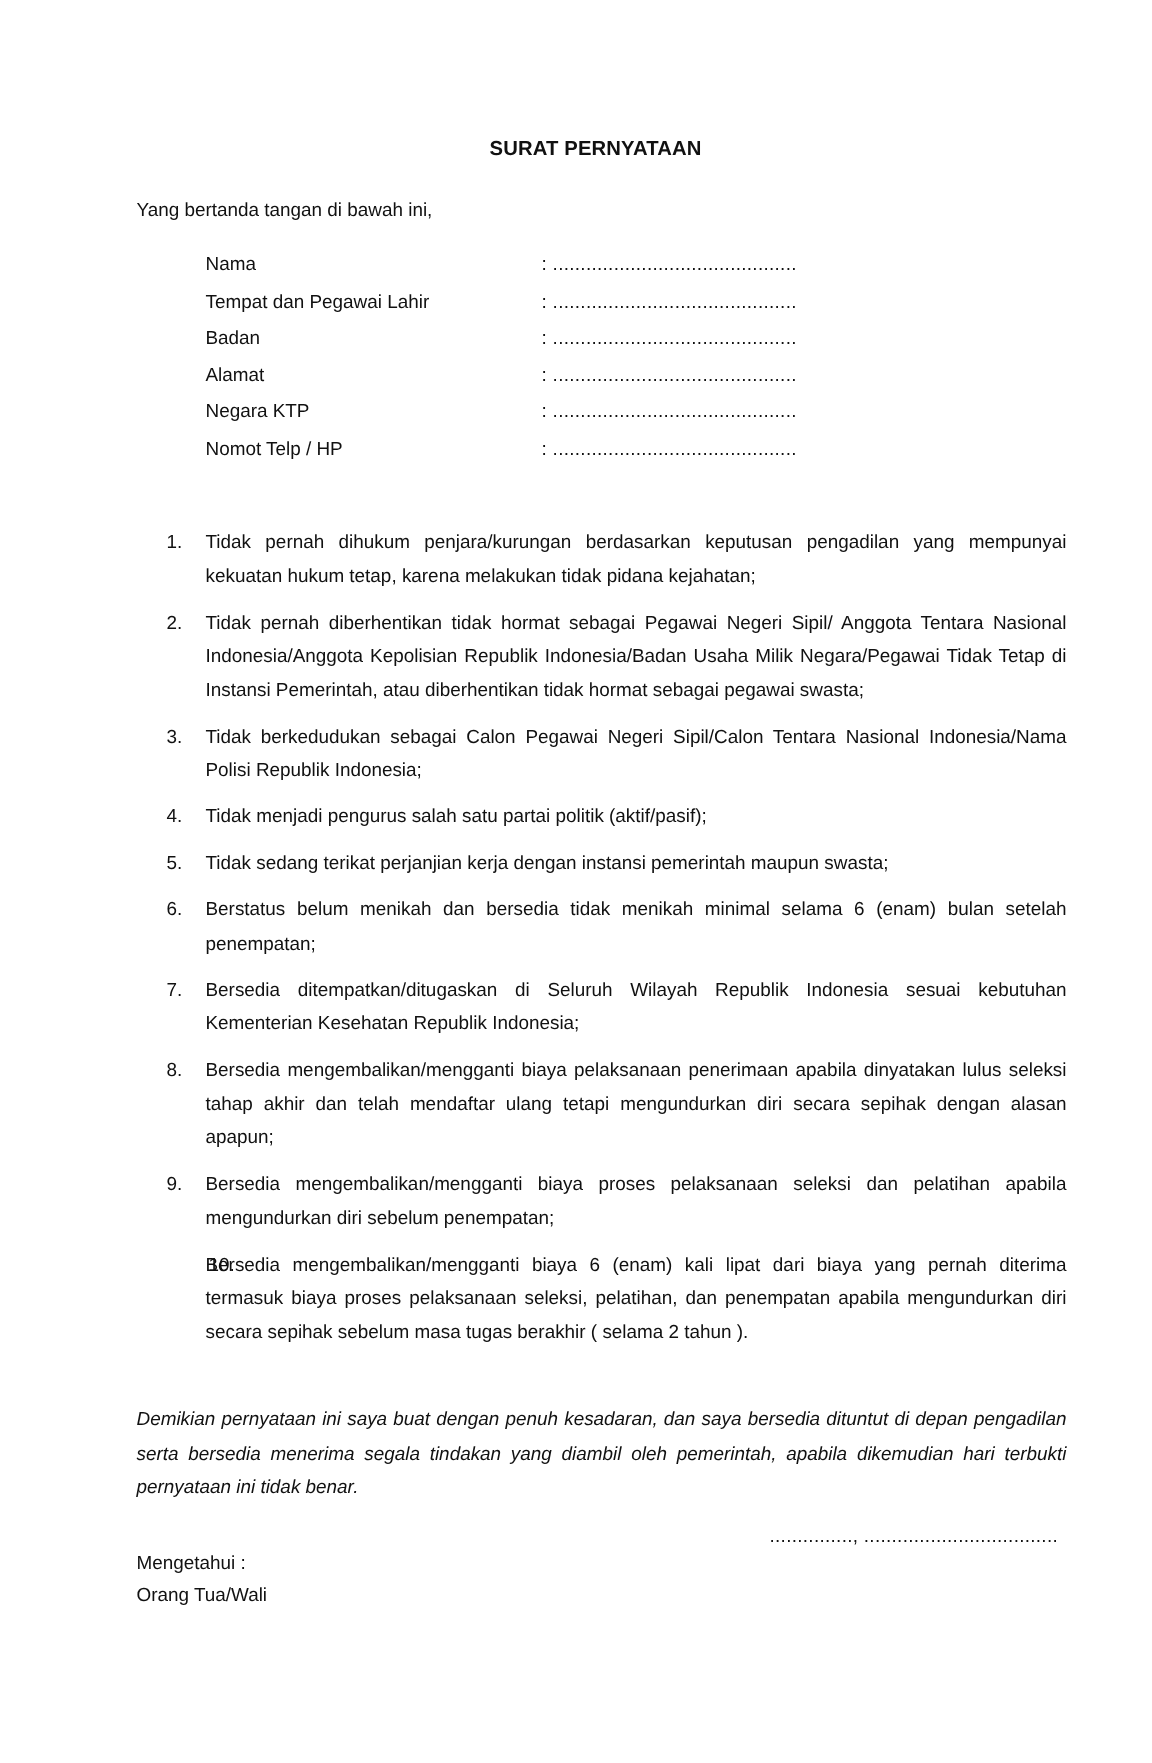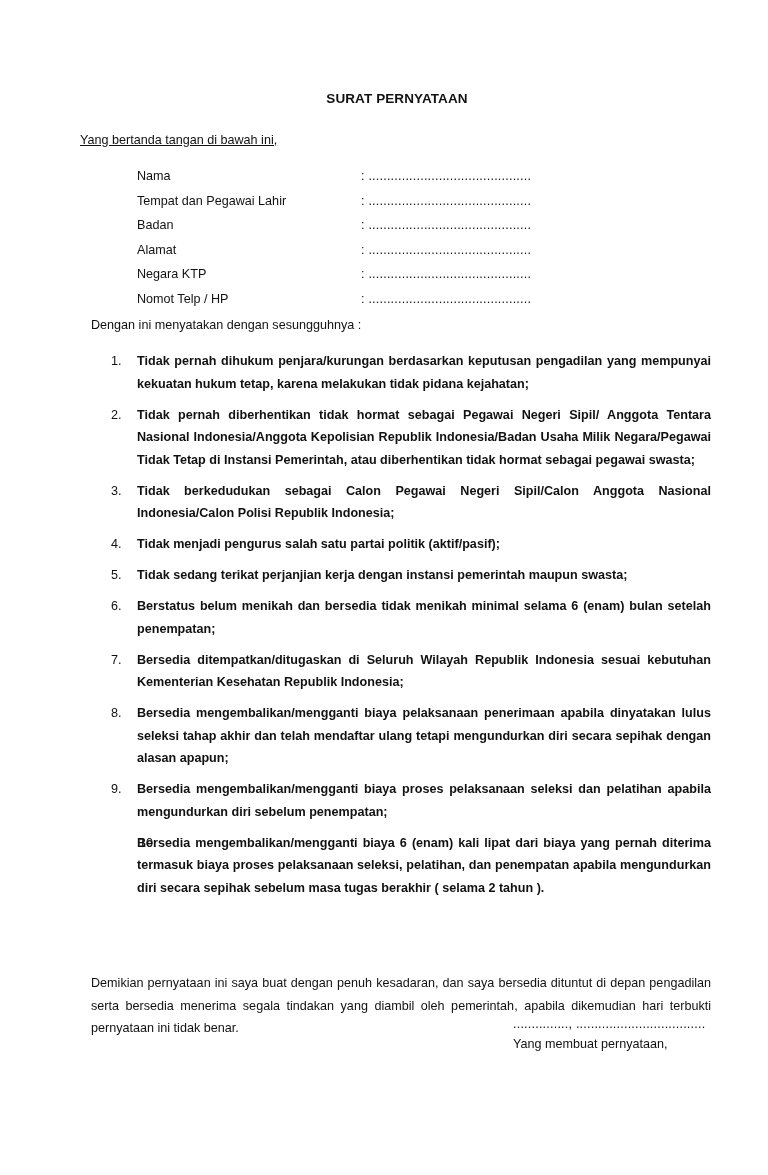--- a/index.html
+++ b/index.html
@@ -1,34 +1,34 @@
 <!DOCTYPE html>
 <html><head>
 <meta charset="utf-8">
 <style>
   html, body { margin: 0; padding: 0; background: #ffffff; }
   body { width: 768px; height: 1175px; position: relative; overflow: hidden;
          font-family: "Liberation Sans", sans-serif; color: #111; font-size: 12.6px; }
   .page { position: absolute; left: 0; top: 0; width: 768px; height: 1175px; }
   .title { position: absolute; top: 91px; left: 0; width: 794px; text-align: center;
            font-weight: bold; font-size: 13.5px; letter-spacing: 0.1px; }
-  .intro { position: absolute; top: 133px; left: 80px; text-decoration: underline; }
+  .intro { position: absolute; top: 133px; left: 91px; }
   .fields { position: absolute; top: 168px; left: 137px; }
   .field { height: 24.5px; line-height: 16px; position: relative; width: 420px; }
   .field .lbl { position: absolute; left: 0; }
   .field .val { position: absolute; left: 224px; letter-spacing: 0.2px; }
   .declare { position: absolute; top: 318px; left: 91px; }
   .items { position: absolute; top: 350px; left: 91px; width: 620px; }
   .item { position: relative; padding-left: 46px; line-height: 22.5px; margin-bottom: 8.5px;
           text-align: justify; text-align-last: left; }
   .item .num { position: absolute; left: 20px; top: 0; }
   .item.ten .num { left: 13px; margin-left: 35px; }
-  .item .txt { display: block; font-weight: bold; }
-  .closing { position: absolute; top: 972px; left: 91px; width: 620px; line-height: 22.5px;
-             text-align: justify; text-align-last: left; }
+  .item .txt { display: block; }
+  .closing { position: absolute; top: 935px; left: 91px; width: 620px; line-height: 22.5px;
+             text-align: justify; text-align-last: left; font-style: italic; }
   .sig-left { position: absolute; top: 1032px; left: 91px; line-height: 21px; }
   .sig-right { position: absolute; top: 1014px; left: 513px; line-height: 20px; }
   .place-date { letter-spacing: 0.2px; }
 </style>
 </head>
 <body>
 
 <div class="page">
   <div class="title">SURAT PERNYATAAN</div>
   <div class="intro">Yang bertanda tangan di bawah ini,</div>
@@ -53,34 +53,33 @@
     <div class="field">
       <span class="lbl">Negara KTP</span>
       <span class="val">: ............................................</span>
     </div>
     <div class="field">
       <span class="lbl">Nomot Telp / HP</span>
       <span class="val">: ............................................</span>
     </div>
   </div>
 
-  <div class="declare">Dengan ini menyatakan dengan sesungguhnya :</div>
 
   <div class="items">
     <div class="item">
       <span class="num">1.</span>
       <span class="txt">Tidak pernah dihukum penjara/kurungan berdasarkan keputusan pengadilan yang mempunyai kekuatan hukum tetap, karena melakukan tidak pidana kejahatan;</span>
     </div>
     <div class="item">
       <span class="num">2.</span>
       <span class="txt">Tidak pernah diberhentikan tidak hormat sebagai Pegawai Negeri Sipil/ Anggota Tentara Nasional Indonesia/Anggota Kepolisian Republik Indonesia/Badan Usaha Milik Negara/Pegawai Tidak Tetap di Instansi Pemerintah, atau diberhentikan tidak hormat sebagai pegawai swasta;</span>
     </div>
     <div class="item">
       <span class="num">3.</span>
-      <span class="txt">Tidak berkedudukan sebagai Calon Pegawai Negeri Sipil/Calon Anggota Nasional Indonesia/Calon Polisi Republik Indonesia;</span>
+      <span class="txt">Tidak berkedudukan sebagai Calon Pegawai Negeri Sipil/Calon Tentara Nasional Indonesia/Nama Polisi Republik Indonesia;</span>
     </div>
     <div class="item">
       <span class="num">4.</span>
       <span class="txt">Tidak menjadi pengurus salah satu partai politik (aktif/pasif);</span>
     </div>
     <div class="item">
       <span class="num">5.</span>
       <span class="txt">Tidak sedang terikat perjanjian kerja dengan instansi pemerintah maupun swasta;</span>
     </div>
     <div class="item">
@@ -100,17 +99,20 @@
       <span class="txt">Bersedia mengembalikan/mengganti biaya proses pelaksanaan seleksi dan pelatihan apabila mengundurkan diri sebelum penempatan;</span>
     </div>
     <div class="item ten">
       <span class="num">10.</span>
       <span class="txt">Bersedia mengembalikan/mengganti biaya 6 (enam) kali lipat dari biaya yang pernah diterima termasuk biaya proses pelaksanaan seleksi, pelatihan, dan penempatan apabila mengundurkan diri secara sepihak sebelum masa tugas berakhir ( selama 2 tahun ).</span>
     </div>
   </div>
 
   <div class="closing">Demikian pernyataan ini saya buat dengan penuh kesadaran, dan saya bersedia dituntut di depan pengadilan serta bersedia menerima segala tindakan yang diambil oleh pemerintah, apabila dikemudian hari terbukti pernyataan ini tidak benar.</div>
 
+  <div class="sig-left">
+    <div>Mengetahui :</div>
+    <div>Orang Tua/Wali</div>
+  </div>
   <div class="sig-right">
     <div class="place-date">..............., ...................................</div>
-    <div>Yang membuat pernyataan,</div>
   </div>
 </div>
 
 </body></html>

